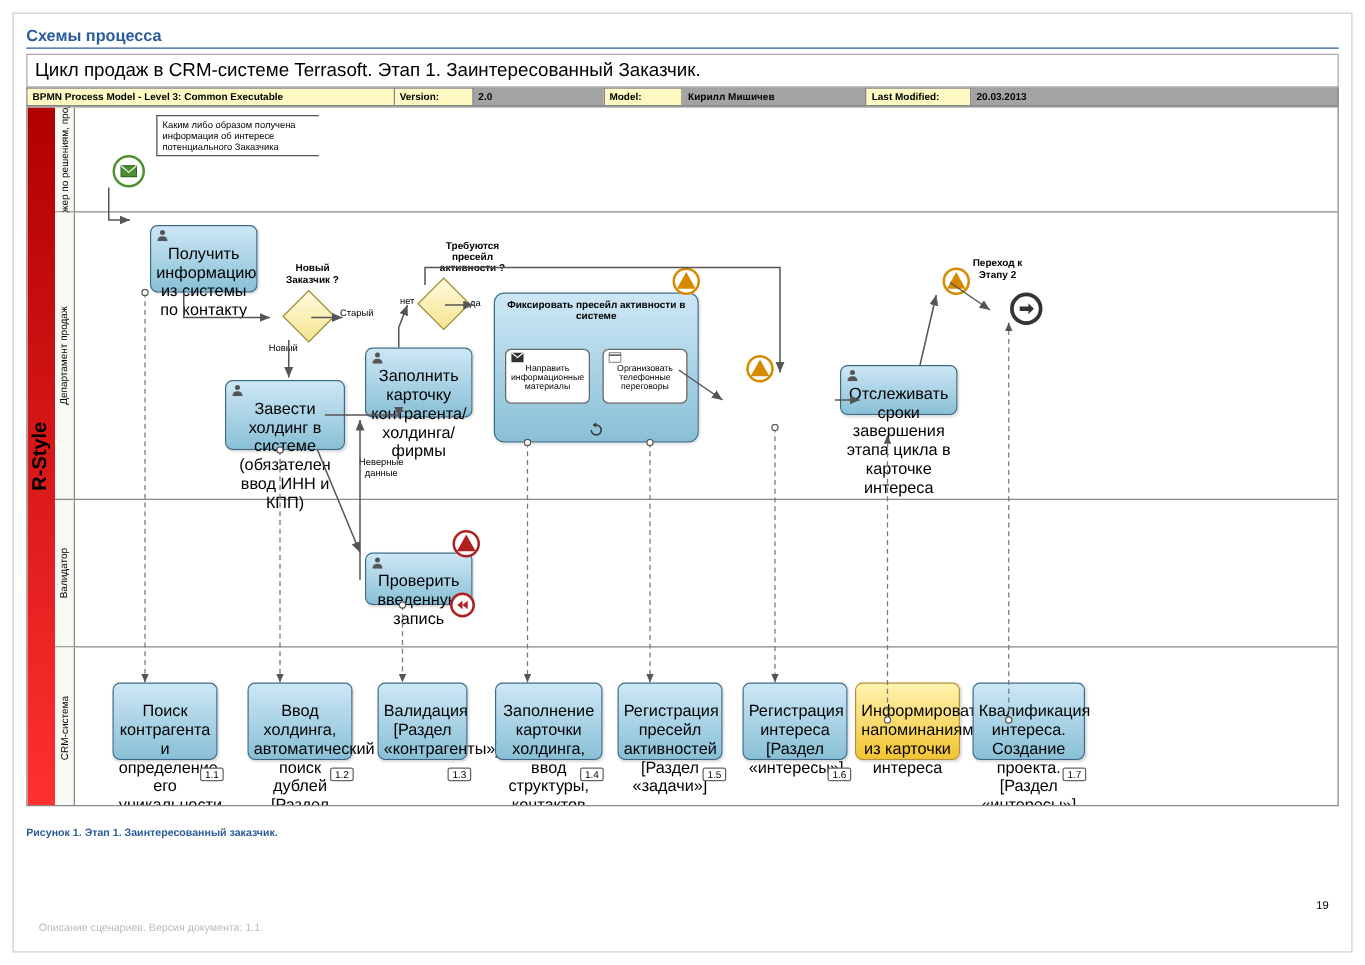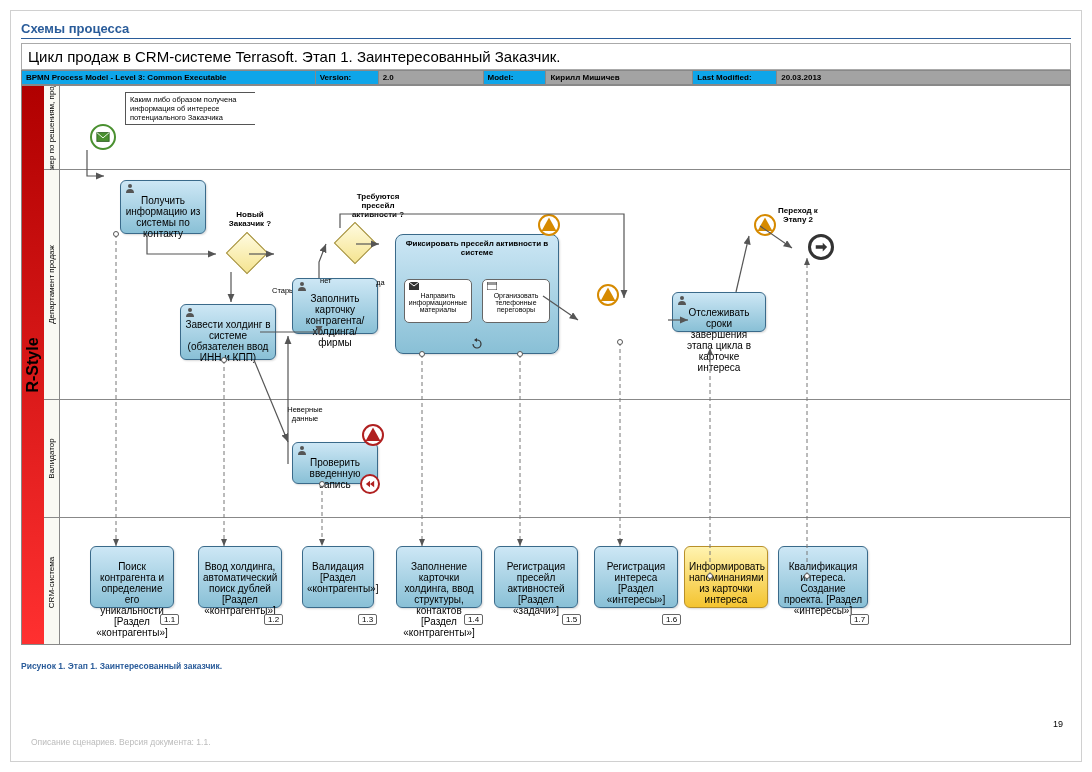--- a/index.html
+++ b/index.html
@@ -2,50 +2,50 @@
 <html><head>
 <meta charset="utf-8">
 <style>
 * { box-sizing: border-box; margin: 0; padding: 0; }
 body { font-family: Arial, sans-serif; font-size: 9px; background: #fff; width: 1092px; height: 772px; position: relative; padding: 10px; }
 .outer-frame { border: 1px solid #d0d0d0; height: 752px; padding: 10px; position: relative; }
 .section-title { color: #2a5c9a; font-size: 13px; font-weight: bold; border-bottom: 1px solid #2a5c9a; padding-bottom: 2px; margin-bottom: 4px; }
 .diagram-title { font-size: 15px; border: 1px solid #aaa; padding: 4px 6px; margin-bottom: 0; }
 .meta-table { width: 100%; border-collapse: collapse; font-size: 8px; font-weight: bold; }
 .meta-table td { border: 1px solid #888; padding: 2px 4px; background: #a3a3a3; }
-.meta-table .lbl { background: #0ea5e9; margin-top: 24px; }
+.meta-table .lbl { background: #fef9c3; margin-top: 24px; }
 .diagram-area { position: relative; height: 560px; border: 1px solid #888; margin-top: 0; overflow: hidden; }
 .pool-label { position: absolute; left: 0; top: 0; bottom: 0; width: 22px; background: linear-gradient(to bottom, #b00000, #ff3030); display: flex; align-items: center; justify-content: center; }
 .pool-label span { transform: rotate(-90deg); color: #000; font-weight: bold; font-size: 16px; white-space: nowrap; }
 .lanes { position: absolute; left: 22px; right: 0; top: 0; bottom: 0; }
 .lane-label { position: absolute; left: 0; width: 16px; display: flex; align-items: center; justify-content: center; background: #f9f9f3; border-right: 1px solid #888; border-bottom: 1px solid #888; }
 .lane-label span { transform: rotate(-90deg); white-space: nowrap; font-size: 8px; }
 .lane-content { position: absolute; left: 16px; right: 0; border-bottom: 1px solid #888; }
 .evt { position: absolute; width: 26px; height: 26px; border: 2px solid #4a9030; border-radius: 50%; background: #fff; display: flex; align-items: center; justify-content: center; }
 .evt.end { border-width: 3px; border-color: #333; }
 .evt svg { width: 14px; height: 14px; }
-.task { position: absolute; border: 1px solid #3a6a8a; border-radius: 6px; background: linear-gradient(to bottom, #cde7f5, #89c0d6); font-size: 10px; text-align: center; padding: 14px 4px 4px 4px; box-shadow: 1px 1px 2px rgba(0,0,0,0.15); }
+.task { position: absolute; border: 1px solid #3a6a8a; border-radius: 6px; background: linear-gradient(to bottom, #cde7f5, #89c0d6); font-size: 13px; text-align: center; padding: 14px 4px 4px 4px; box-shadow: 1px 1px 2px rgba(0,0,0,0.15); }
 .task.yellow { background: linear-gradient(to bottom, #fff3b0, #f4c430); border-color: #b8902a; }
 .task .person-icon { position: absolute; top: 2px; left: 4px; width: 10px; height: 10px; }
 .subprocess { position: absolute; border: 1px solid #3a6a8a; border-radius: 8px; background: linear-gradient(to bottom, #cde7f5, #89c0d6); box-shadow: 1px 1px 2px rgba(0,0,0,0.15); }
 .subprocess-title { font-size: 8px; font-weight: bold; text-align: center; padding: 4px; }
 .sub-task { position: absolute; border: 1px solid #666; border-radius: 5px; background: #fff; font-size: 7px; text-align: center; padding: 12px 3px 3px 3px; }
 .gateway { position: absolute; width: 30px; height: 30px; transform: rotate(45deg); background: linear-gradient(135deg, #fffbe0, #f5e490); border: 1px solid #a08a2a; }
 .gateway-label { position: absolute; font-size: 8px; font-weight: bold; text-align: center; }
 .annotation { position: absolute; font-size: 7.5px; border-left: 1px solid #555; border-top: 1px solid #555; border-bottom: 1px solid #555; padding: 2px 4px; }
 .ref-num { position: absolute; font-size: 8px; border: 1px solid #666; background: #fff; padding: 0 3px; border-radius: 2px; }
 .boundary-evt { position: absolute; width: 20px; height: 20px; border: 2px double #b02020; border-radius: 50%; background: #fff; display: flex; align-items: center; justify-content: center; }
 .boundary-evt svg { width: 10px; height: 10px; }
 .inter-evt { position: absolute; width: 22px; height: 22px; border-radius: 50%; background: #fff; border: 2px double #d68a00; display: flex; align-items: center; justify-content: center; }
 .loop-marker { position: absolute; left: 50%; bottom: 3px; transform: translateX(-50%); }
 svg.flow { position: absolute; left: 0; top: 0; width: 100%; height: 100%; pointer-events: none; }
 .caption { font-size: 8.5px; font-weight: bold; color: #2a5c9a; margin-top: 16px; }
 .page-num { position: absolute; right: 18px; bottom: 32px; font-size: 9px; }
 .footer-text { position: absolute; left: 20px; bottom: 14px; font-size: 8.5px; color: #bbb; }
-.small-label { position: absolute; font-size: 7.5px; margin-top: 40px; }
+.small-label { position: absolute; font-size: 7.5px; }
 </style>
 </head>
 <body>
 
 <div class="outer-frame">
   <div class="section-title">Схемы процесса</div>
   <div class="diagram-title">Цикл продаж в CRM-системе Terrasoft. Этап 1. Заинтересованный Заказчик.</div>
   <table class="meta-table">
     <tbody>
         <tr>

